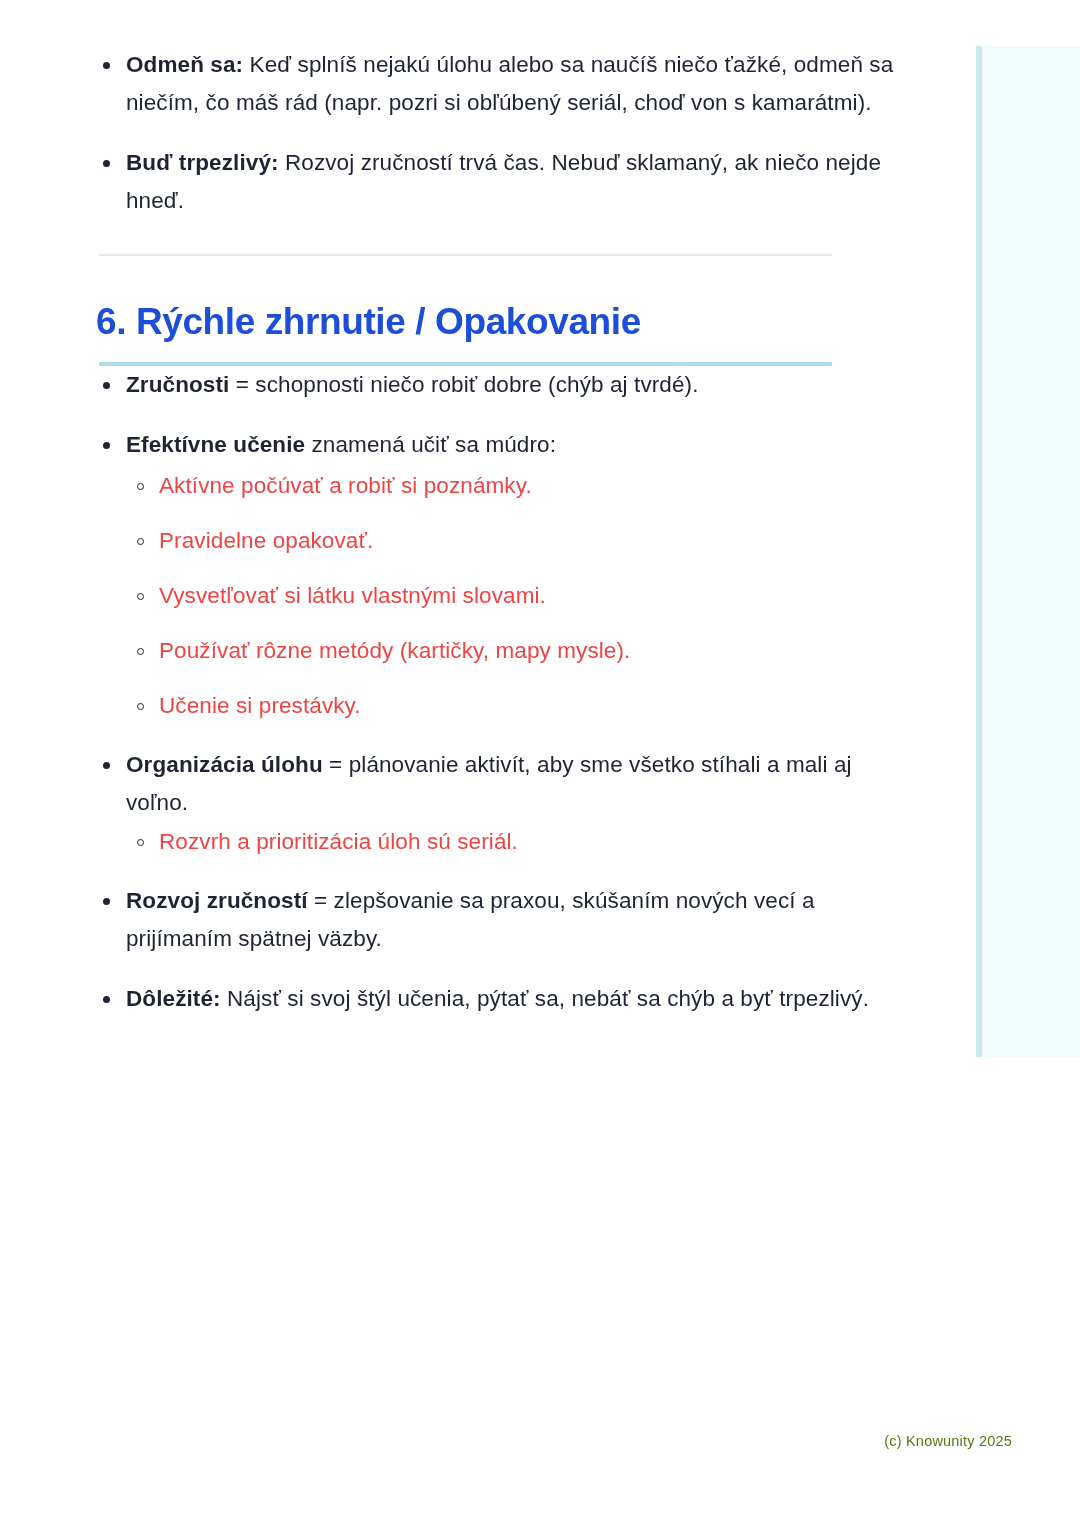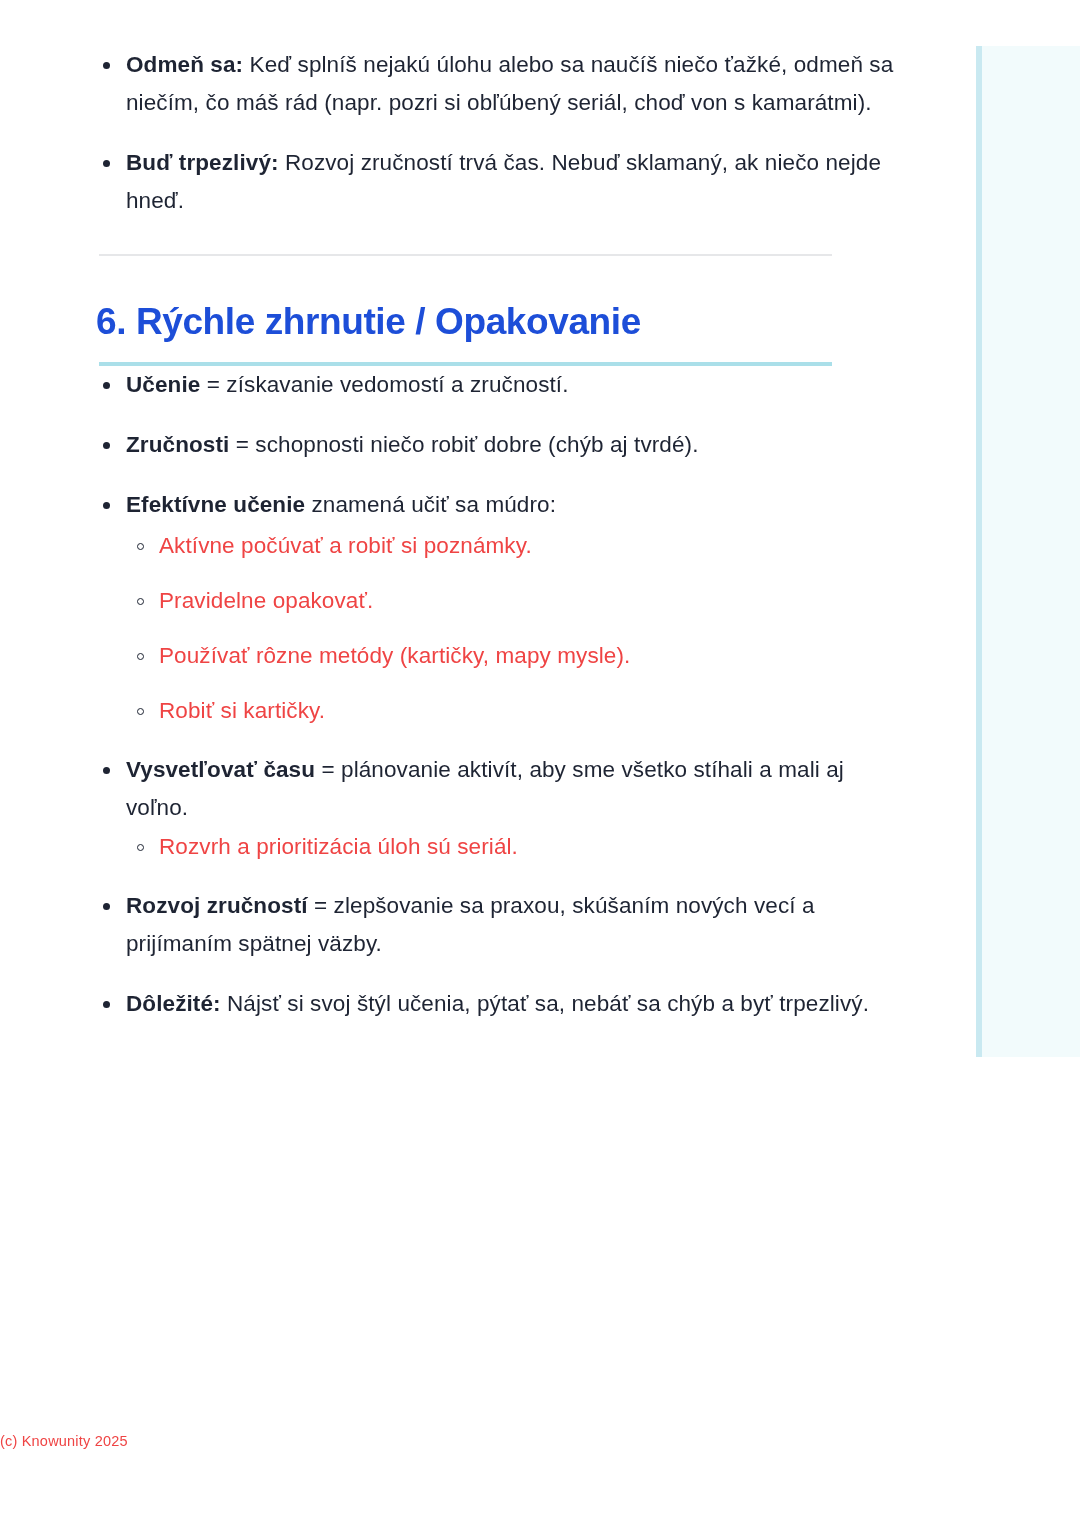--- a/index.html
+++ b/index.html
@@ -143,23 +143,23 @@
   .list-block {
     margin-top: 26px;
   }
 
   
   .footer {
     position: absolute;
     left: 0;
     top: 1433px;
     width: 1012px;
-    text-align: left;
+    text-align: right;
     font-size: 14.5px;
-    color: #ef4444;
+    color: #4d7c0f;
     letter-spacing: 0.2px;
   }
 </style>
 </head>
 <body>
 
 <div class="page">
 
   <div class="side-band"></div>
 
@@ -170,29 +170,29 @@
         <li class="bullet"><span class="lead">Buď trpezlivý:</span><span> Rozvoj zručností trvá čas. Nebuď sklamaný, ak niečo nejde hneď.</span></li>
       </ul>
 
     <div class="rule"></div>
 
     <h2 class="section-heading">6. Rýchle zhrnutie / Opakovanie</h2>
 
     <div class="heading-rule"></div>
 
     <ul class="bullets list-block" id="summary-list">
-        <li class="bullet"><span class="lead">Učenie</span><span> = získavanie vedomostí a zručností.</span></li>
         <li class="bullet"><span class="lead">Zručnosti</span><span> = schopnosti niečo robiť dobre (chýb aj tvrdé).</span></li>
         <li class="bullet"><span class="lead">Efektívne učenie</span><span> znamená učiť sa múdro:</span><ul class="subbullets">
             <li class="subbullet">Aktívne počúvať a robiť si poznámky.</li>
             <li class="subbullet">Pravidelne opakovať.</li>
+            <li class="subbullet">Vysvetľovať si látku vlastnými slovami.</li>
             <li class="subbullet">Používať rôzne metódy (kartičky, mapy mysle).</li>
-            <li class="subbullet">Robiť si kartičky.</li>
+            <li class="subbullet">Učenie si prestávky.</li>
           </ul></li>
-        <li class="bullet"><span class="lead">Vysvetľovať času</span><span> = plánovanie aktivít, aby sme všetko stíhali a mali aj voľno.</span><ul class="subbullets tight">
+        <li class="bullet"><span class="lead">Organizácia úlohu</span><span> = plánovanie aktivít, aby sme všetko stíhali a mali aj voľno.</span><ul class="subbullets tight">
             <li class="subbullet">Rozvrh a prioritizácia úloh sú seriál.</li>
           </ul></li>
         <li class="bullet"><span class="lead">Rozvoj zručností</span><span> = zlepšovanie sa praxou, skúšaním nových vecí a prijímaním spätnej väzby.</span></li>
         <li class="bullet"><span class="lead">Dôležité:</span><span> Nájsť si svoj štýl učenia, pýtať sa, nebáť sa chýb a byť trpezlivý.</span></li>
       </ul>
 
   </div>
 
   <div class="footer">(c) Knowunity 2025</div>
 

